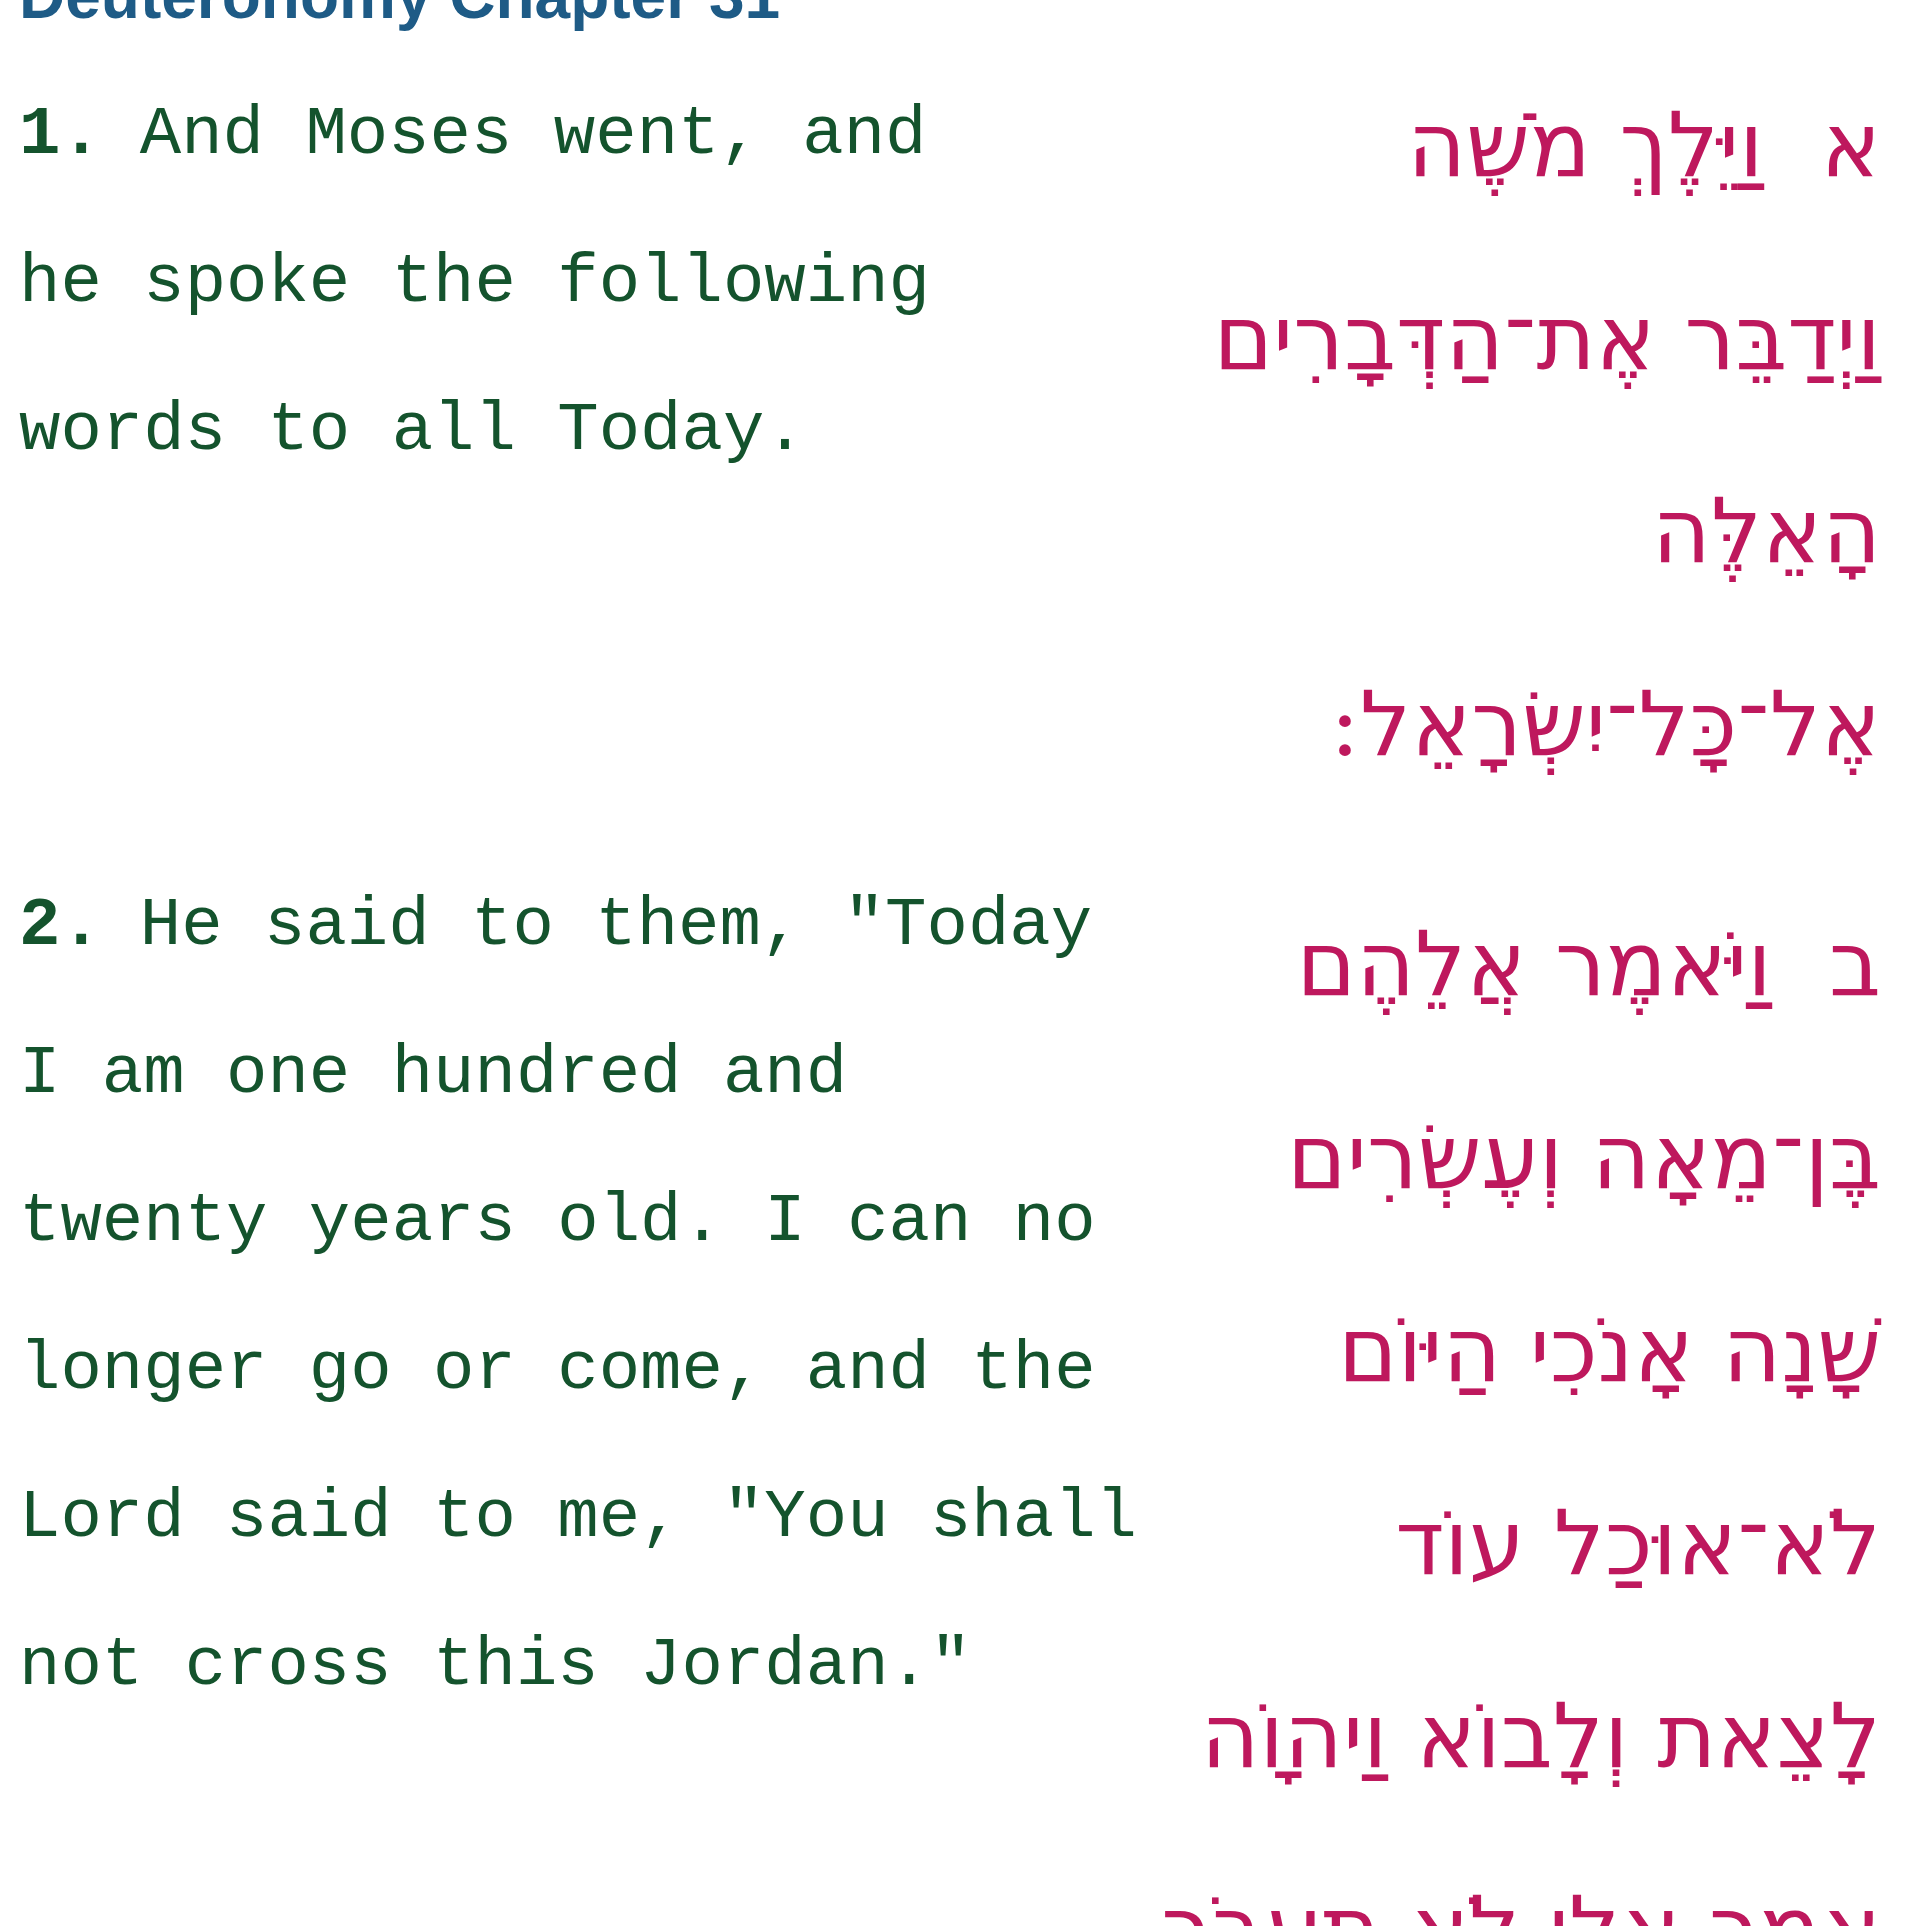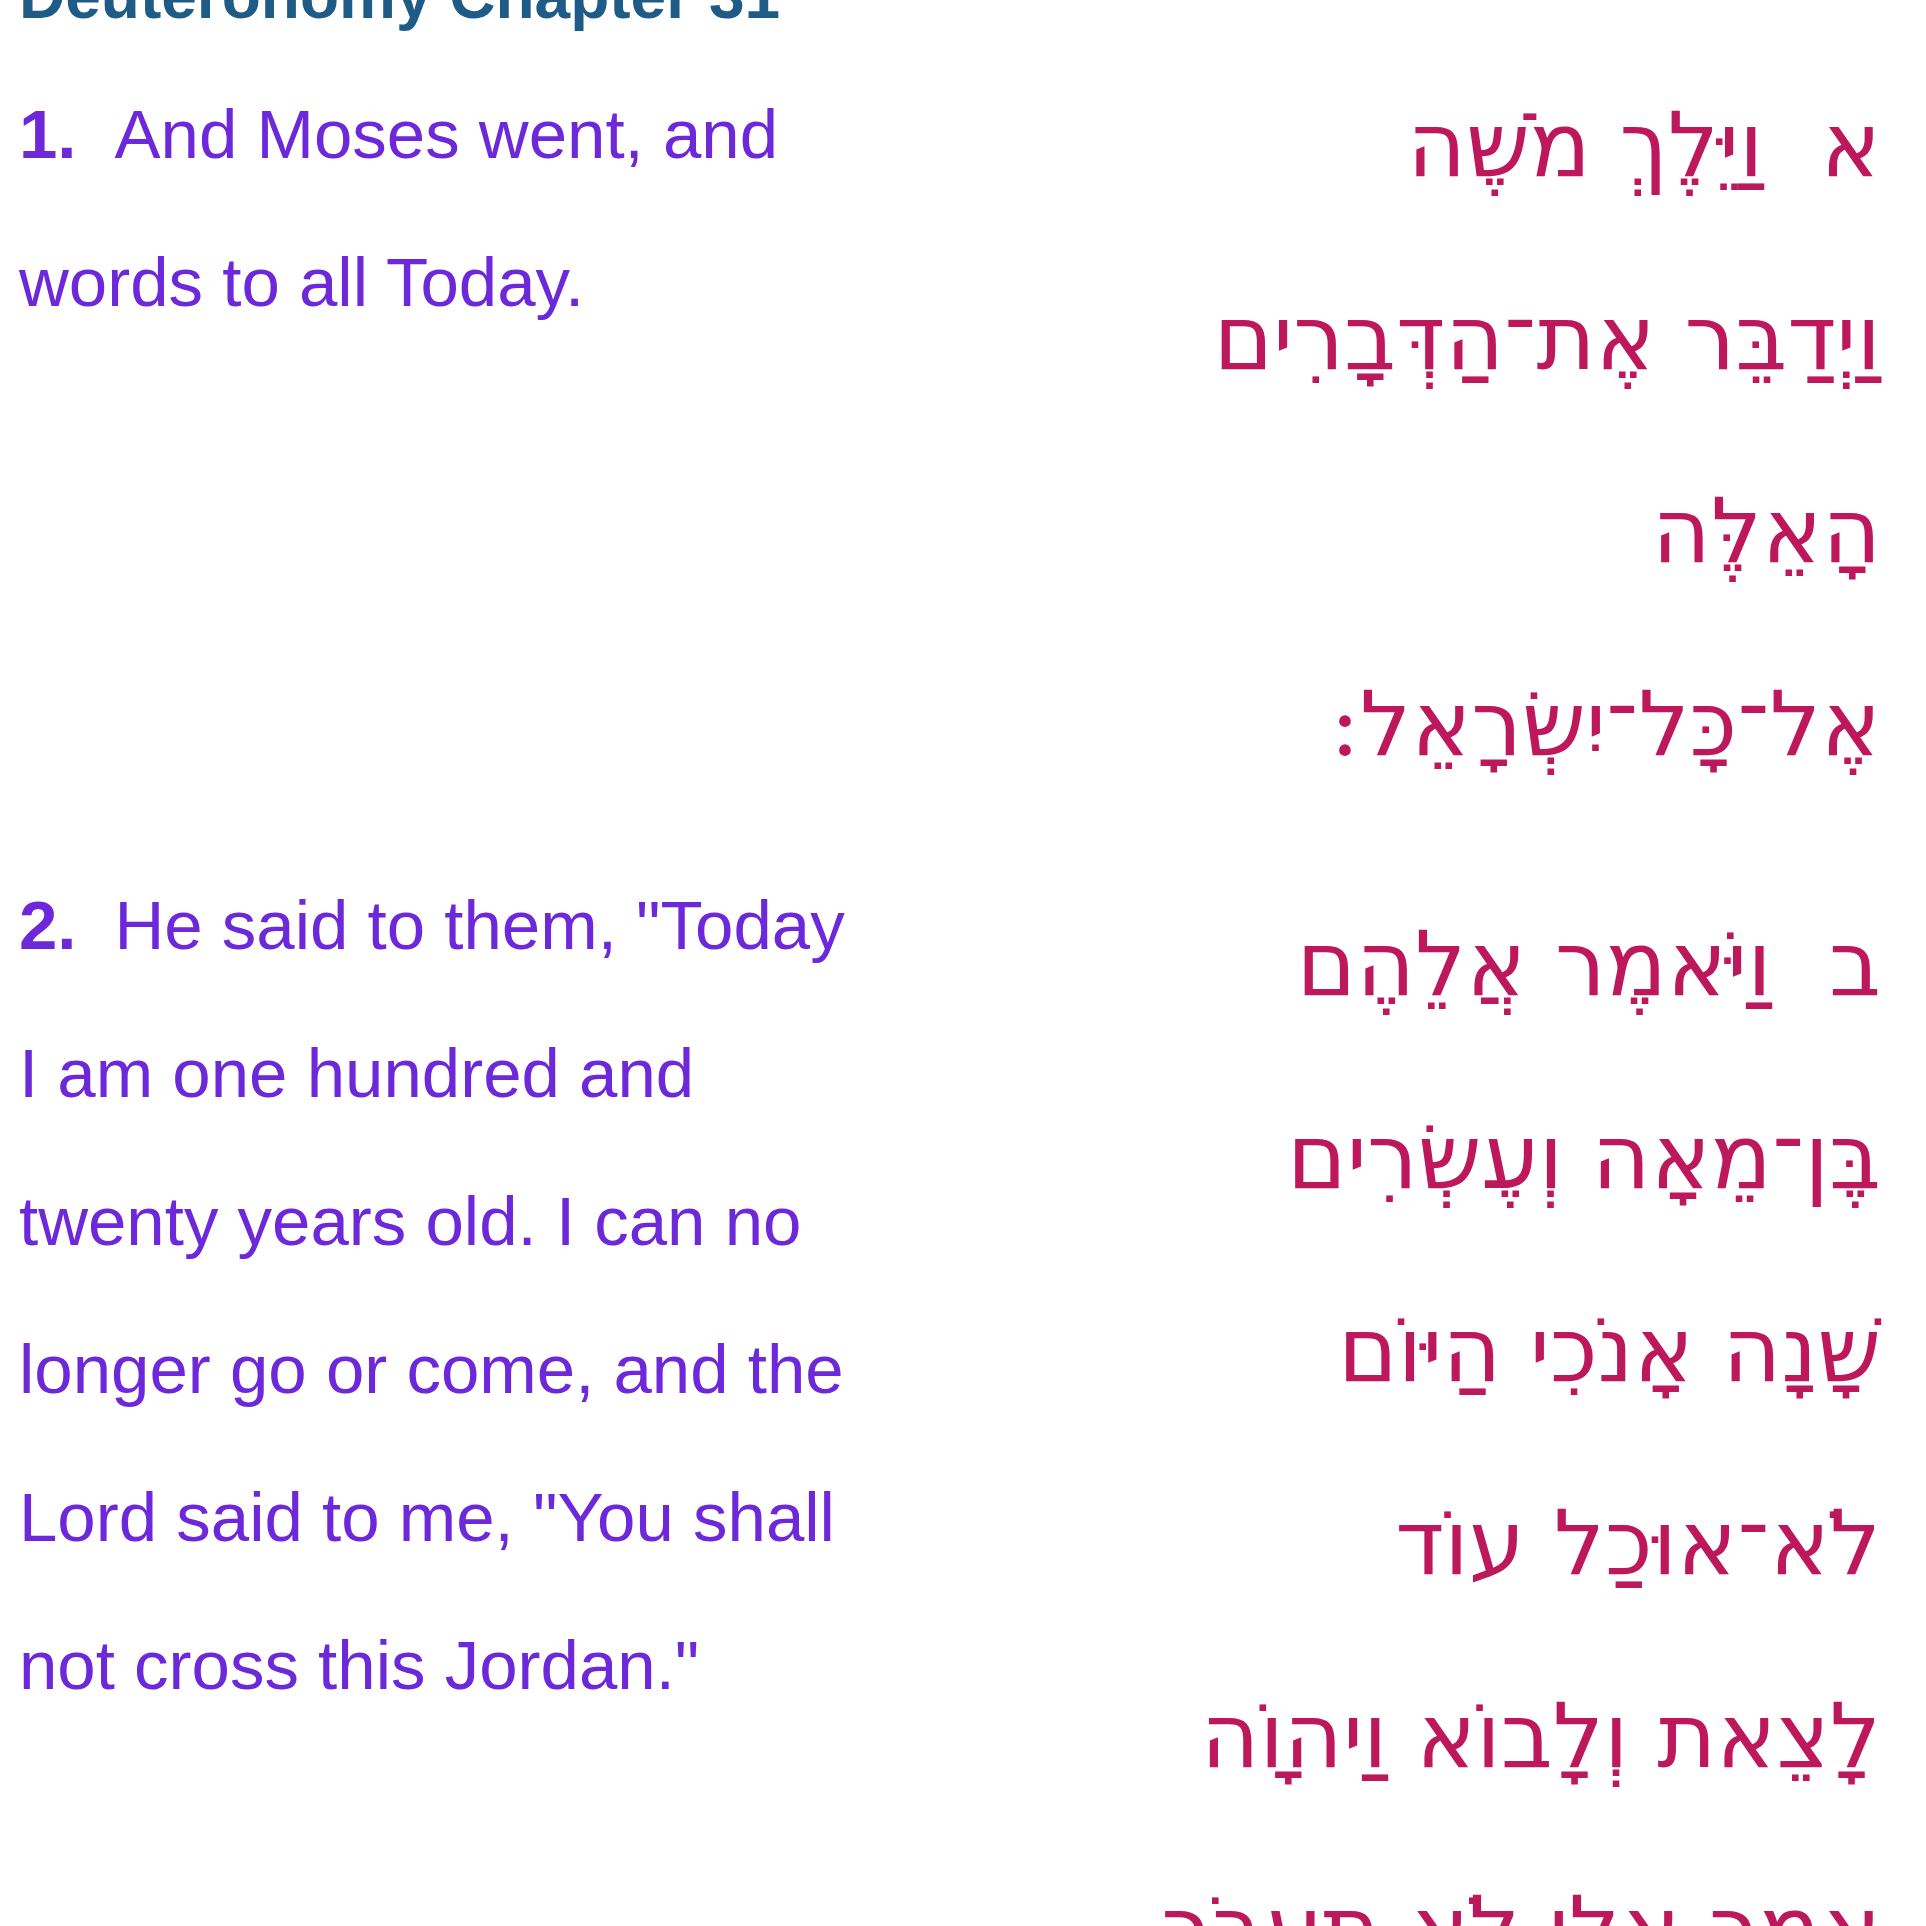--- a/index.html
+++ b/index.html
@@ -19,22 +19,22 @@
     font-weight: bold;
     color: #1e5b86;
     white-space: nowrap;
     font-family: "Liberation Sans", sans-serif;
   }
   .eng-block {
     position: absolute;
     left: 19px;
     font-size: 69px;
     line-height: 148px;
-    color: #6d28d9;
-    font-family: Liberation Sans, sans-serif;
+    color: #14532d;
+    font-family: Liberation Mono, monospace;
   }
   .eng-block .text-line { white-space: nowrap; }
   .verse-number {
     font-weight: bold;
     margin-right: 0.55em;
   }
   .heb-block {
     position: absolute;
     right: 45px;
     direction: rtl;
@@ -54,20 +54,21 @@
 <body>
 
 <h1 class="chapter-title">Deuteronomy Chapter 31</h1>
 
 <section>
   <div class="eng-block v1-eng">
     <div class="text-line">
       <b class="verse-number">1.</b><span>And Moses went, and</span>
     </div>
     <div>
+        <div class="text-line">he spoke the following</div>
         <div class="text-line">words to all Today.</div>
       </div>
   </div>
   <div class="heb-block v1-heb" dir="rtl">
       <div class="text-line">א&nbsp; וַיֵּלֶךְ מֹשֶׁה</div>
       <div class="text-line">וַיְדַבֵּר אֶת־הַדְּבָרִים</div>
       <div class="text-line">הָאֵלֶּה</div>
       <div class="text-line">אֶל־כָּל־יִשְׂרָאֵל:</div>
     </div>
 </section>

